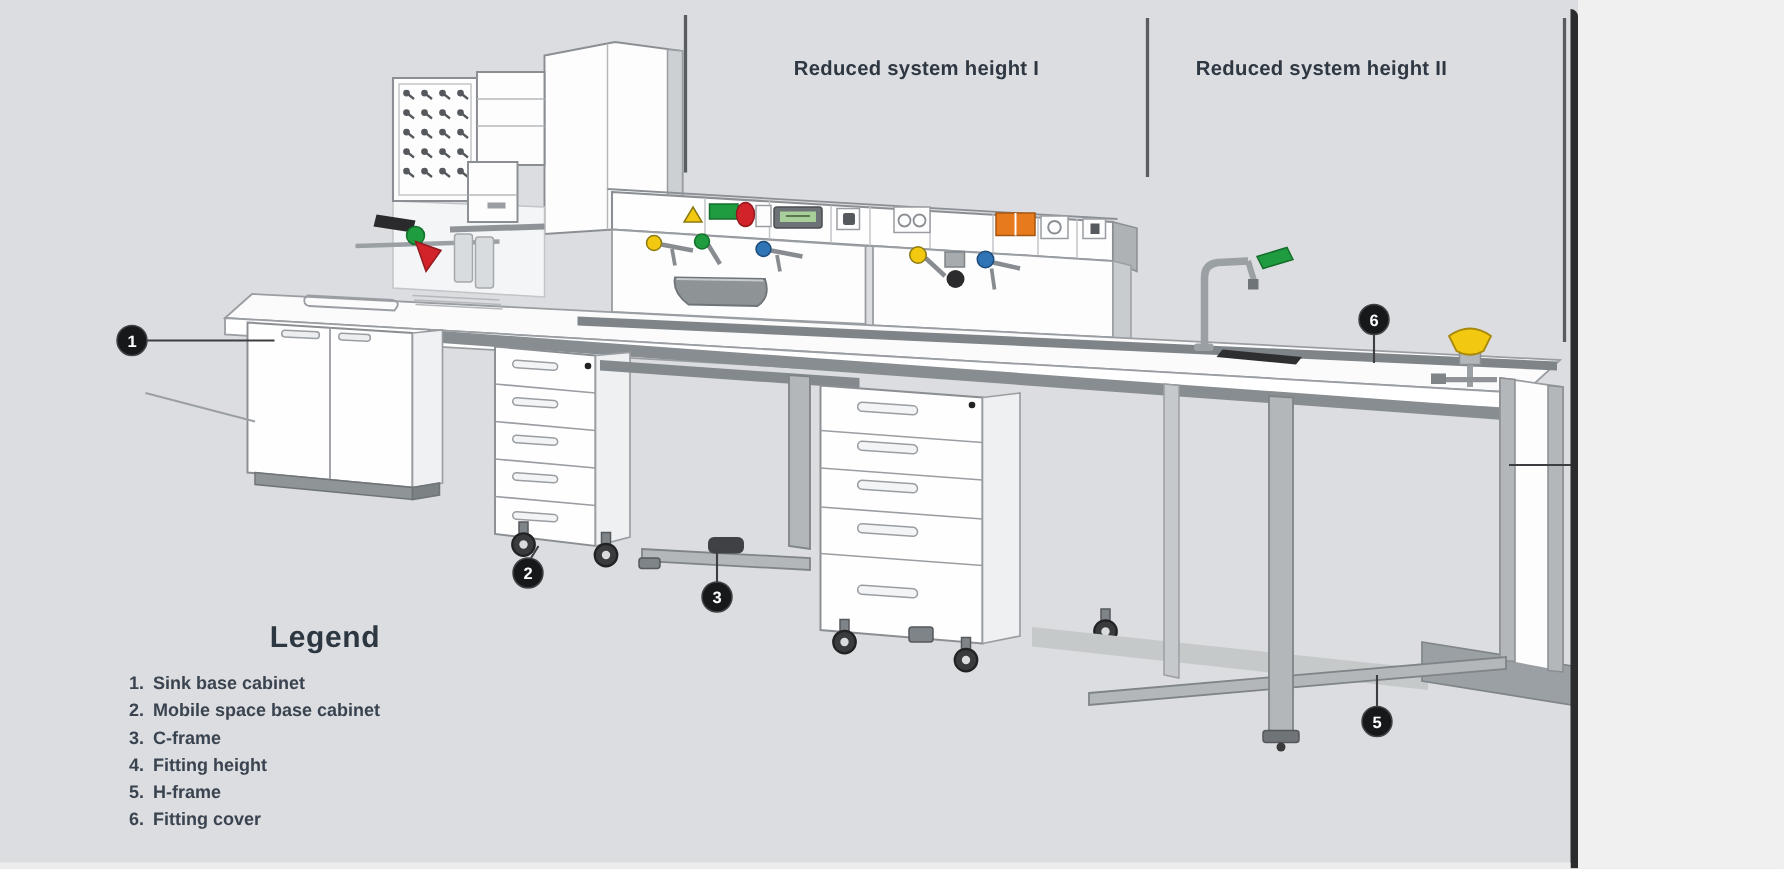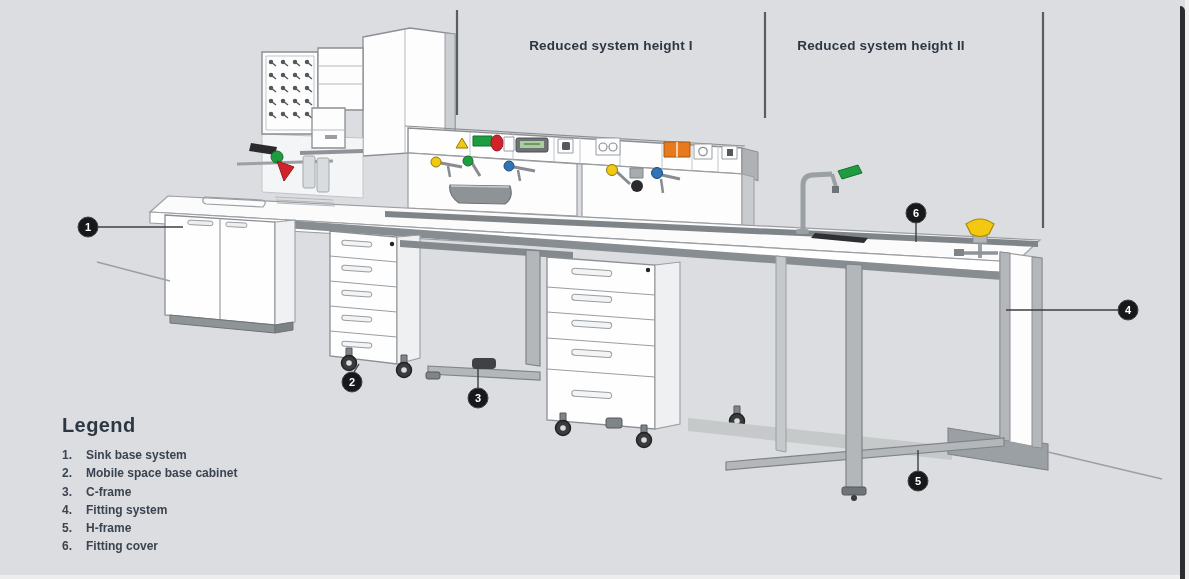--- a/index.html
+++ b/index.html
@@ -1,34 +1,34 @@
 <!DOCTYPE html>
 <html><head>
 <meta charset="utf-8">
 <style>
   html,body{margin:0;padding:0;background:#f0f0f1;}
   .canvas{
     position:relative;
-    width:1185px;height:579px;
+    width:1052px;height:579px;
     background:#dcdde0;
     overflow:hidden;
     font-family:"Liberation Sans", sans-serif;
   }
   .right-border{
     position:absolute;right:0;top:6px;bottom:0;width:5px;
     background:#2b2c2e;border-top-right-radius:5px;
   }
   .bottom-strip{
     position:absolute;left:0;right:5px;bottom:0;height:4px;background:#ededee;
   }
   .drawing{position:absolute;left:0;top:0;}
   .hdr{font-weight:bold;font-size:13.5px;fill:#2e3742;letter-spacing:.2px;}
   .callout-num{font-weight:bold;font-size:11px;fill:#ffffff;}
   .legend{
-    position:absolute;left:62px;top:414px;color:#323c48;
+    position:absolute;left:78px;top:414px;color:#323c48;text-align:right;
   }
   .legend h2{
     margin:0 0 9px 0;font-size:20px;letter-spacing:.4px;color:#2d3742;
   }
   .legend ol{list-style:none;margin:0;padding:0;}
   .legend li{
     display:flex;align-items:baseline;
     font-size:12px;font-weight:bold;color:#3a4450;line-height:18.3px;
   }
   .legend .num{width:18px;flex:0 0 18px;}
@@ -343,33 +343,33 @@
         <text class="callout-num" x="916" y="217" text-anchor="middle">6</text>
       </g>
     </g>
   </svg>
 
   <div class="legend">
     <h2>Legend</h2>
     <ol>
       <li>
         <span class="num">1.</span>
-        <span class="lbl">Sink base system</span>
+        <span class="lbl">Sink base cabinet</span>
       </li>
       <li>
         <span class="num">2.</span>
         <span class="lbl">Mobile space base cabinet</span>
       </li>
       <li>
         <span class="num">3.</span>
         <span class="lbl">C-frame</span>
       </li>
       <li>
         <span class="num">4.</span>
-        <span class="lbl">Fitting system</span>
+        <span class="lbl">Fitting height</span>
       </li>
       <li>
         <span class="num">5.</span>
         <span class="lbl">H-frame</span>
       </li>
       <li>
         <span class="num">6.</span>
         <span class="lbl">Fitting cover</span>
       </li>
     </ol>

